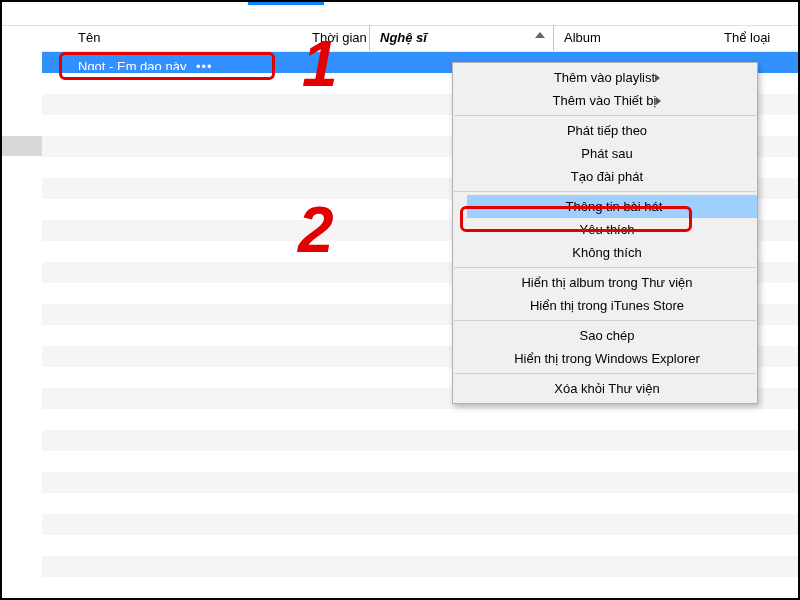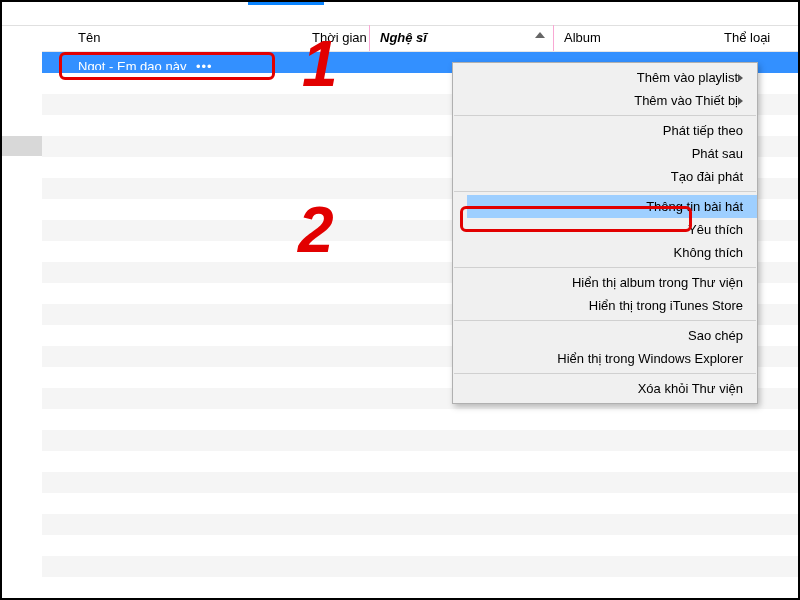--- a/index.html
+++ b/index.html
@@ -142,21 +142,21 @@
     width: 306px;
     background: #f0f0f0;
     border: 1px solid #b0b0b0;
     box-shadow: 2px 3px 6px rgba(0,0,0,0.25);
     padding: 3px 0;
     font-size: 13px;
   }
   .ctx .item {
     padding: 4px 14px 4px 18px;
     display: flex;
-    justify-content: flex-end;
+    justify-content: center;
     align-items: center;
     cursor: default;
   }
   .ctx .item.hl { background: #9ecfff; margin-left: 14px; }
   .ctx .sep {
     height: 1px;
     background: #d0d0d0;
     margin: 3px 1px;
   }
   .ctx .chev {

